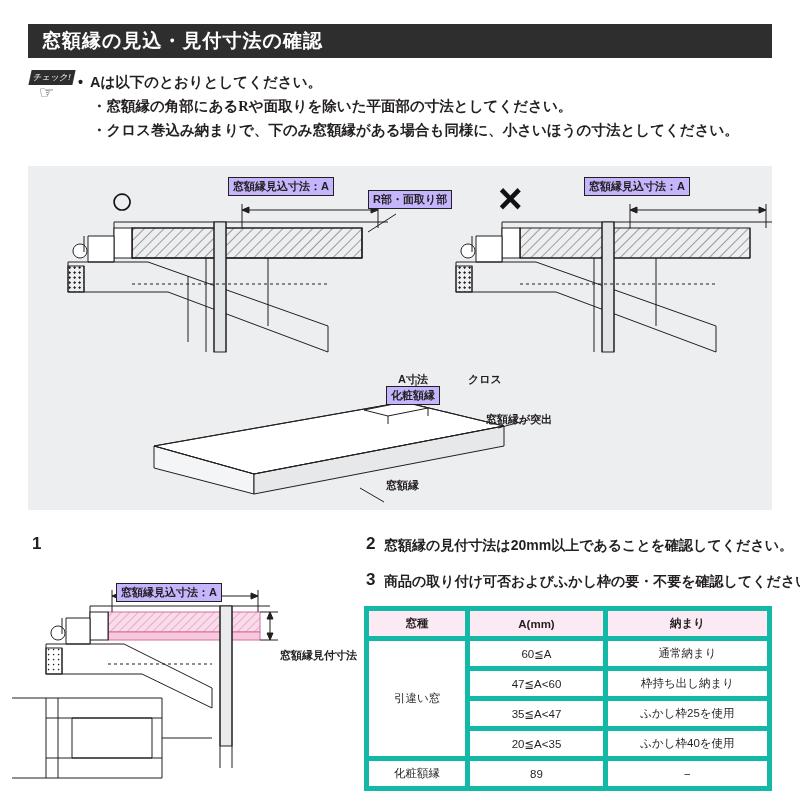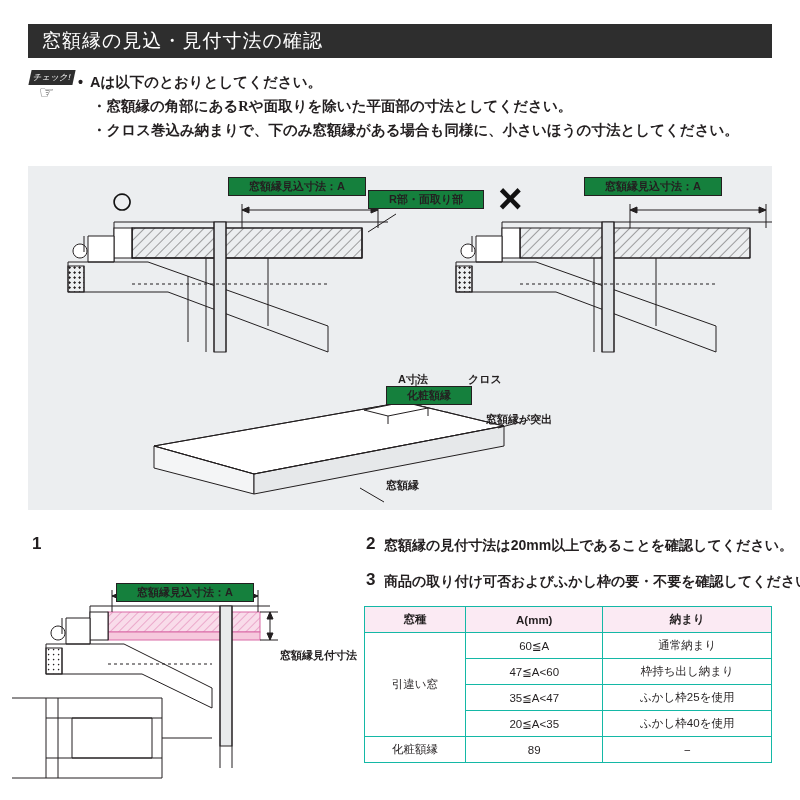--- a/index.html
+++ b/index.html
@@ -13,21 +13,21 @@
   }
   .page{position:relative;width:800px;height:800px;}
 
   
   .title-bar{
     position:absolute;left:28px;top:24px;width:744px;height:34px;
     background:#2e2e2e;color:#ffffff;
     display:flex;align-items:center;
   }
   .title-bar .t{
-    font-size:19px;font-weight:normal;letter-spacing:1px;margin-left:14px;
+    font-size:19px;font-weight:bold;letter-spacing:1px;margin-left:14px;
   }
 
   
   .check-badge{
     position:absolute;left:30px;top:70px;width:48px;height:38px;
   }
   .check-badge .ribbon{
     position:absolute;left:0;top:0;width:44px;height:15px;background:#2e2e2e;
     color:#fff;font-size:8.5px;text-align:center;line-height:15px;
     transform:skewX(-12deg);
@@ -57,38 +57,38 @@
   .ng-mark{
     position:absolute;left:480px;top:180px;font-size:42px;line-height:42px;
     color:#111;font-weight:bold;
   }
 
   .lbl{
     position:absolute;font-size:11px;color:#231f20;white-space:nowrap;
   }
   .lbl.b{font-weight:bold;}
   .boxed{
-    border:1px solid #231f20;background:#15803d;padding:1px 20px;text-align:right;
+    border:1px solid #231f20;background:#c4b5fd;padding:1px 4px;text-align:right;
   }
 
   
   .step-num{
     position:absolute;font-size:17px;font-weight:bold;color:#231f20;
   }
   .step-txt{
     position:absolute;font-size:14px;font-weight:bold;color:#231f20;white-space:nowrap;
   }
 
   
   .tbl{
     position:absolute;left:364px;top:606px;width:408px;
     border-collapse:collapse;font-size:11.5px;
   }
   .tbl td,.tbl th{
-    border:1px solid #14b8a6;
+    border:5px solid #14b8a6;
     text-align:center;
     padding:4px 16px;
     font-weight:normal;
     color:#231f20;
     height:17px;
   }
   .tbl thead td{background:#fbeaf3;font-weight:bold;}
   .tbl .c1{width:92px;}
   .tbl .c2{width:128px;}
   .tbl .c3{width:188px;}

